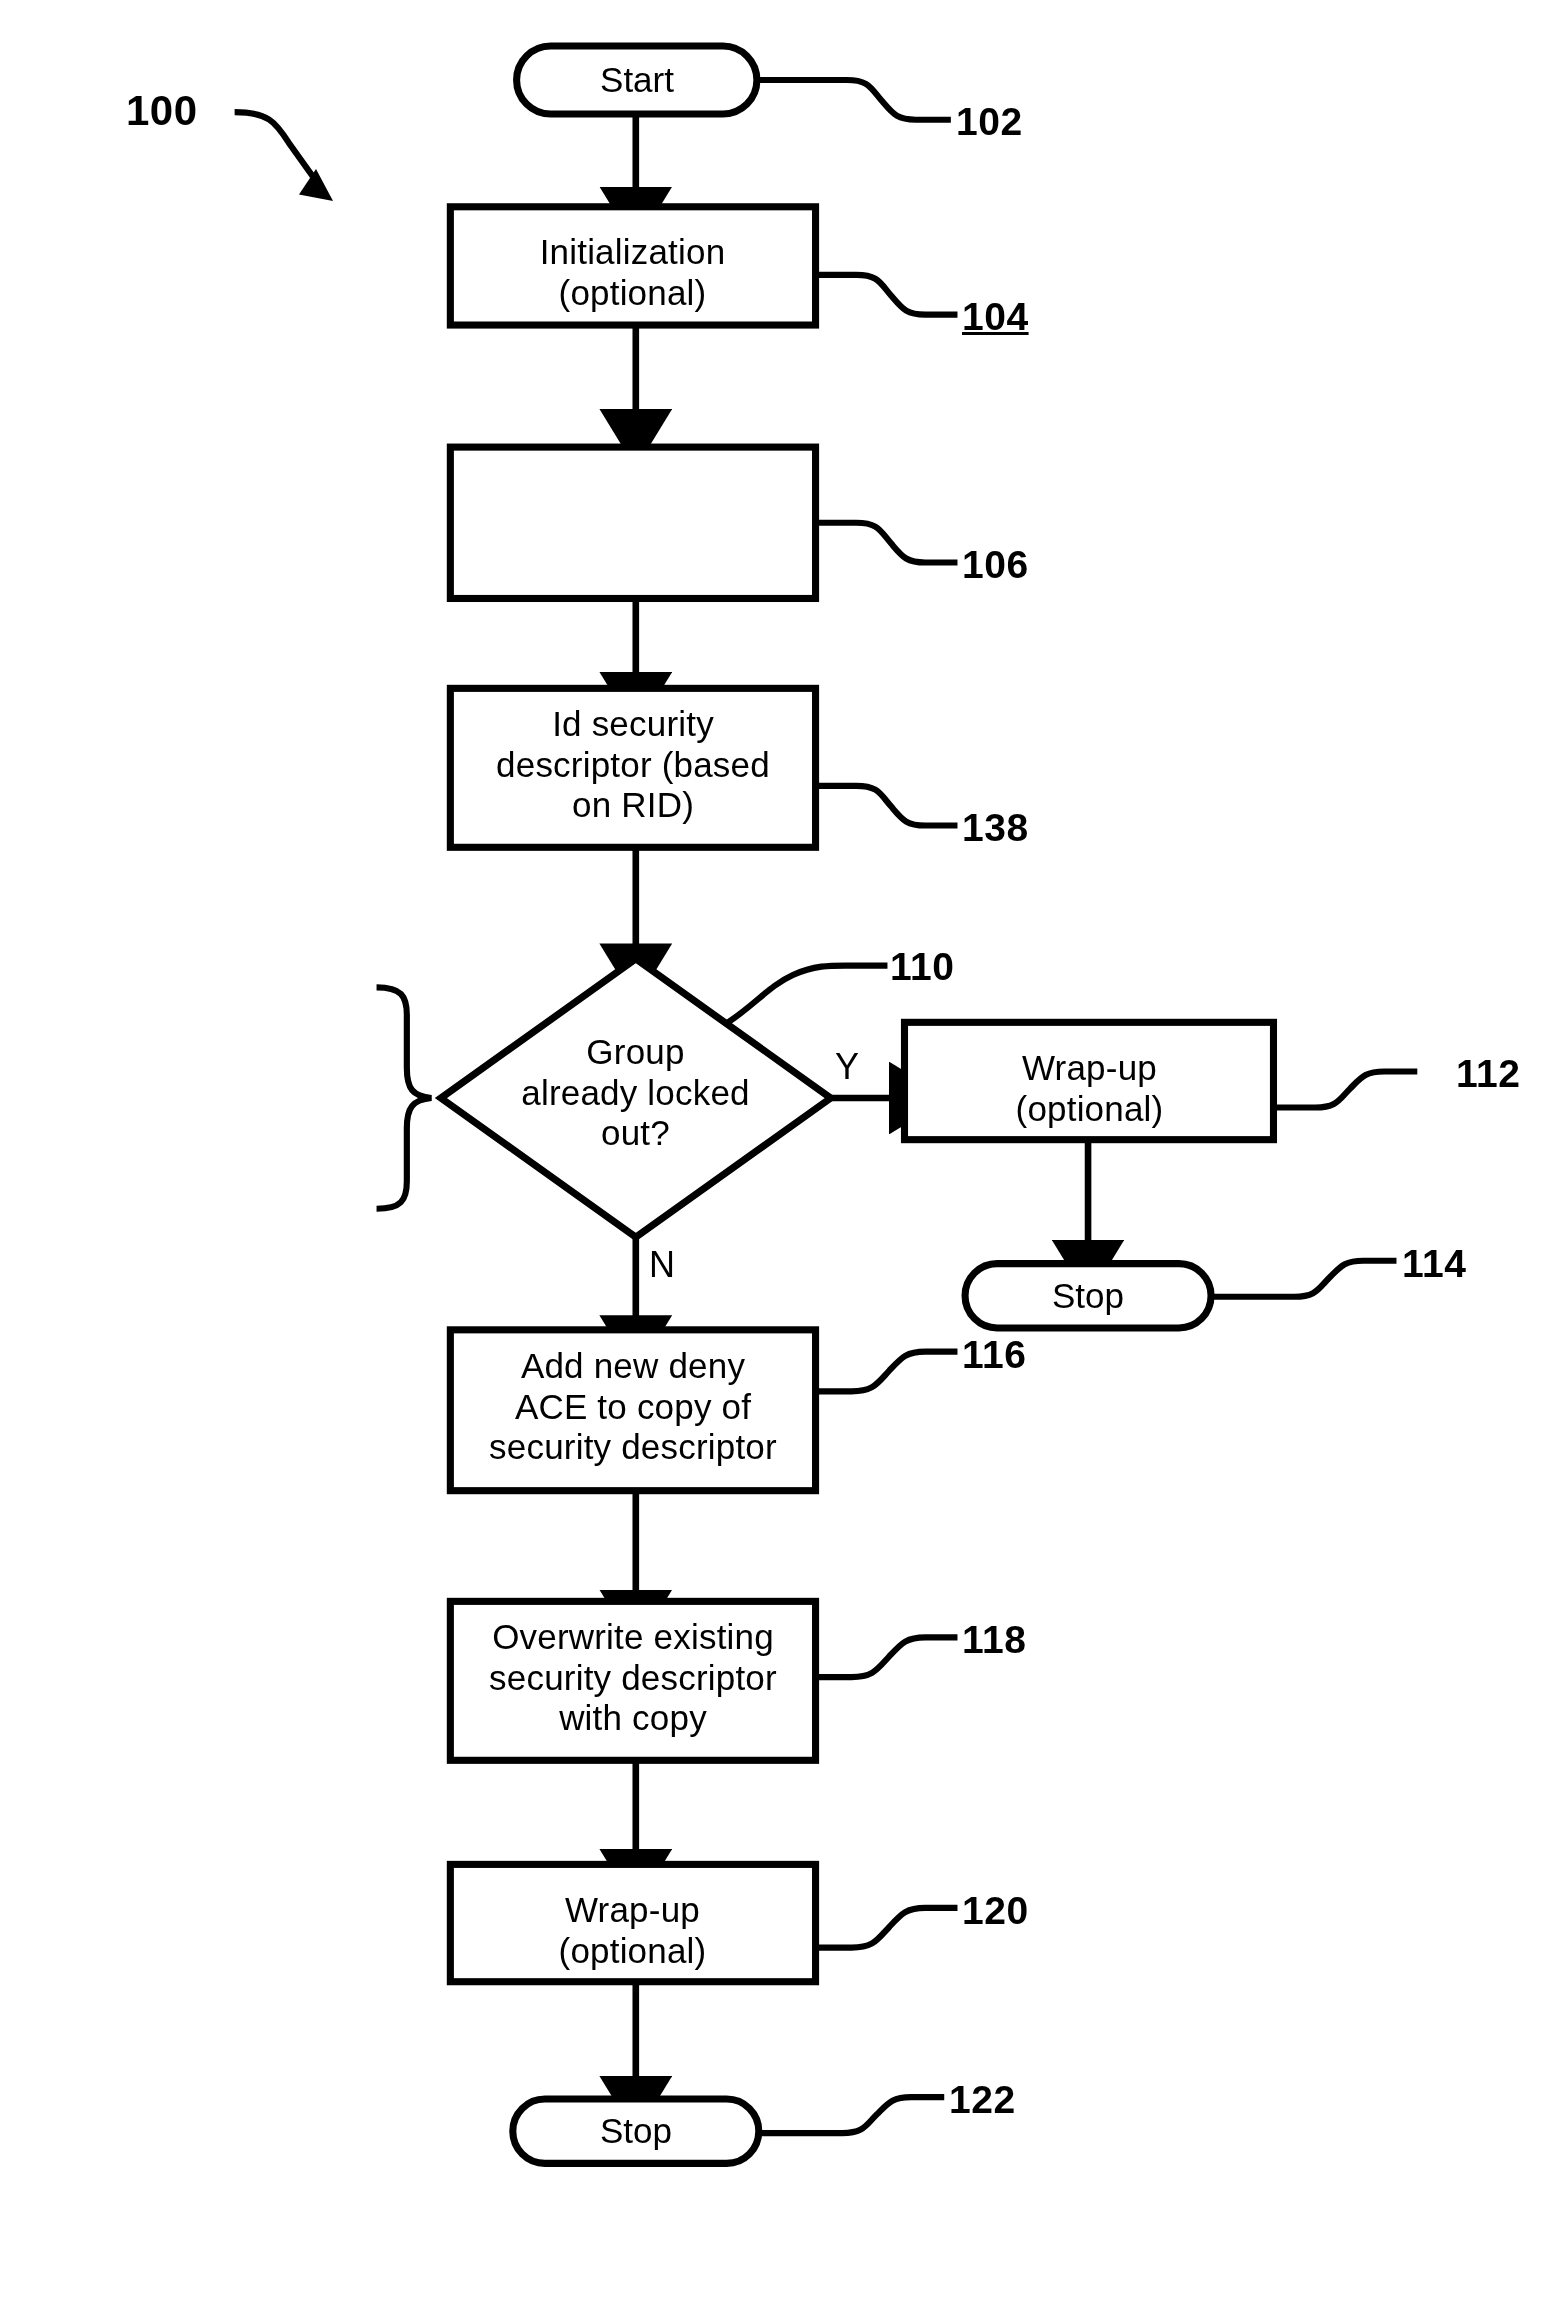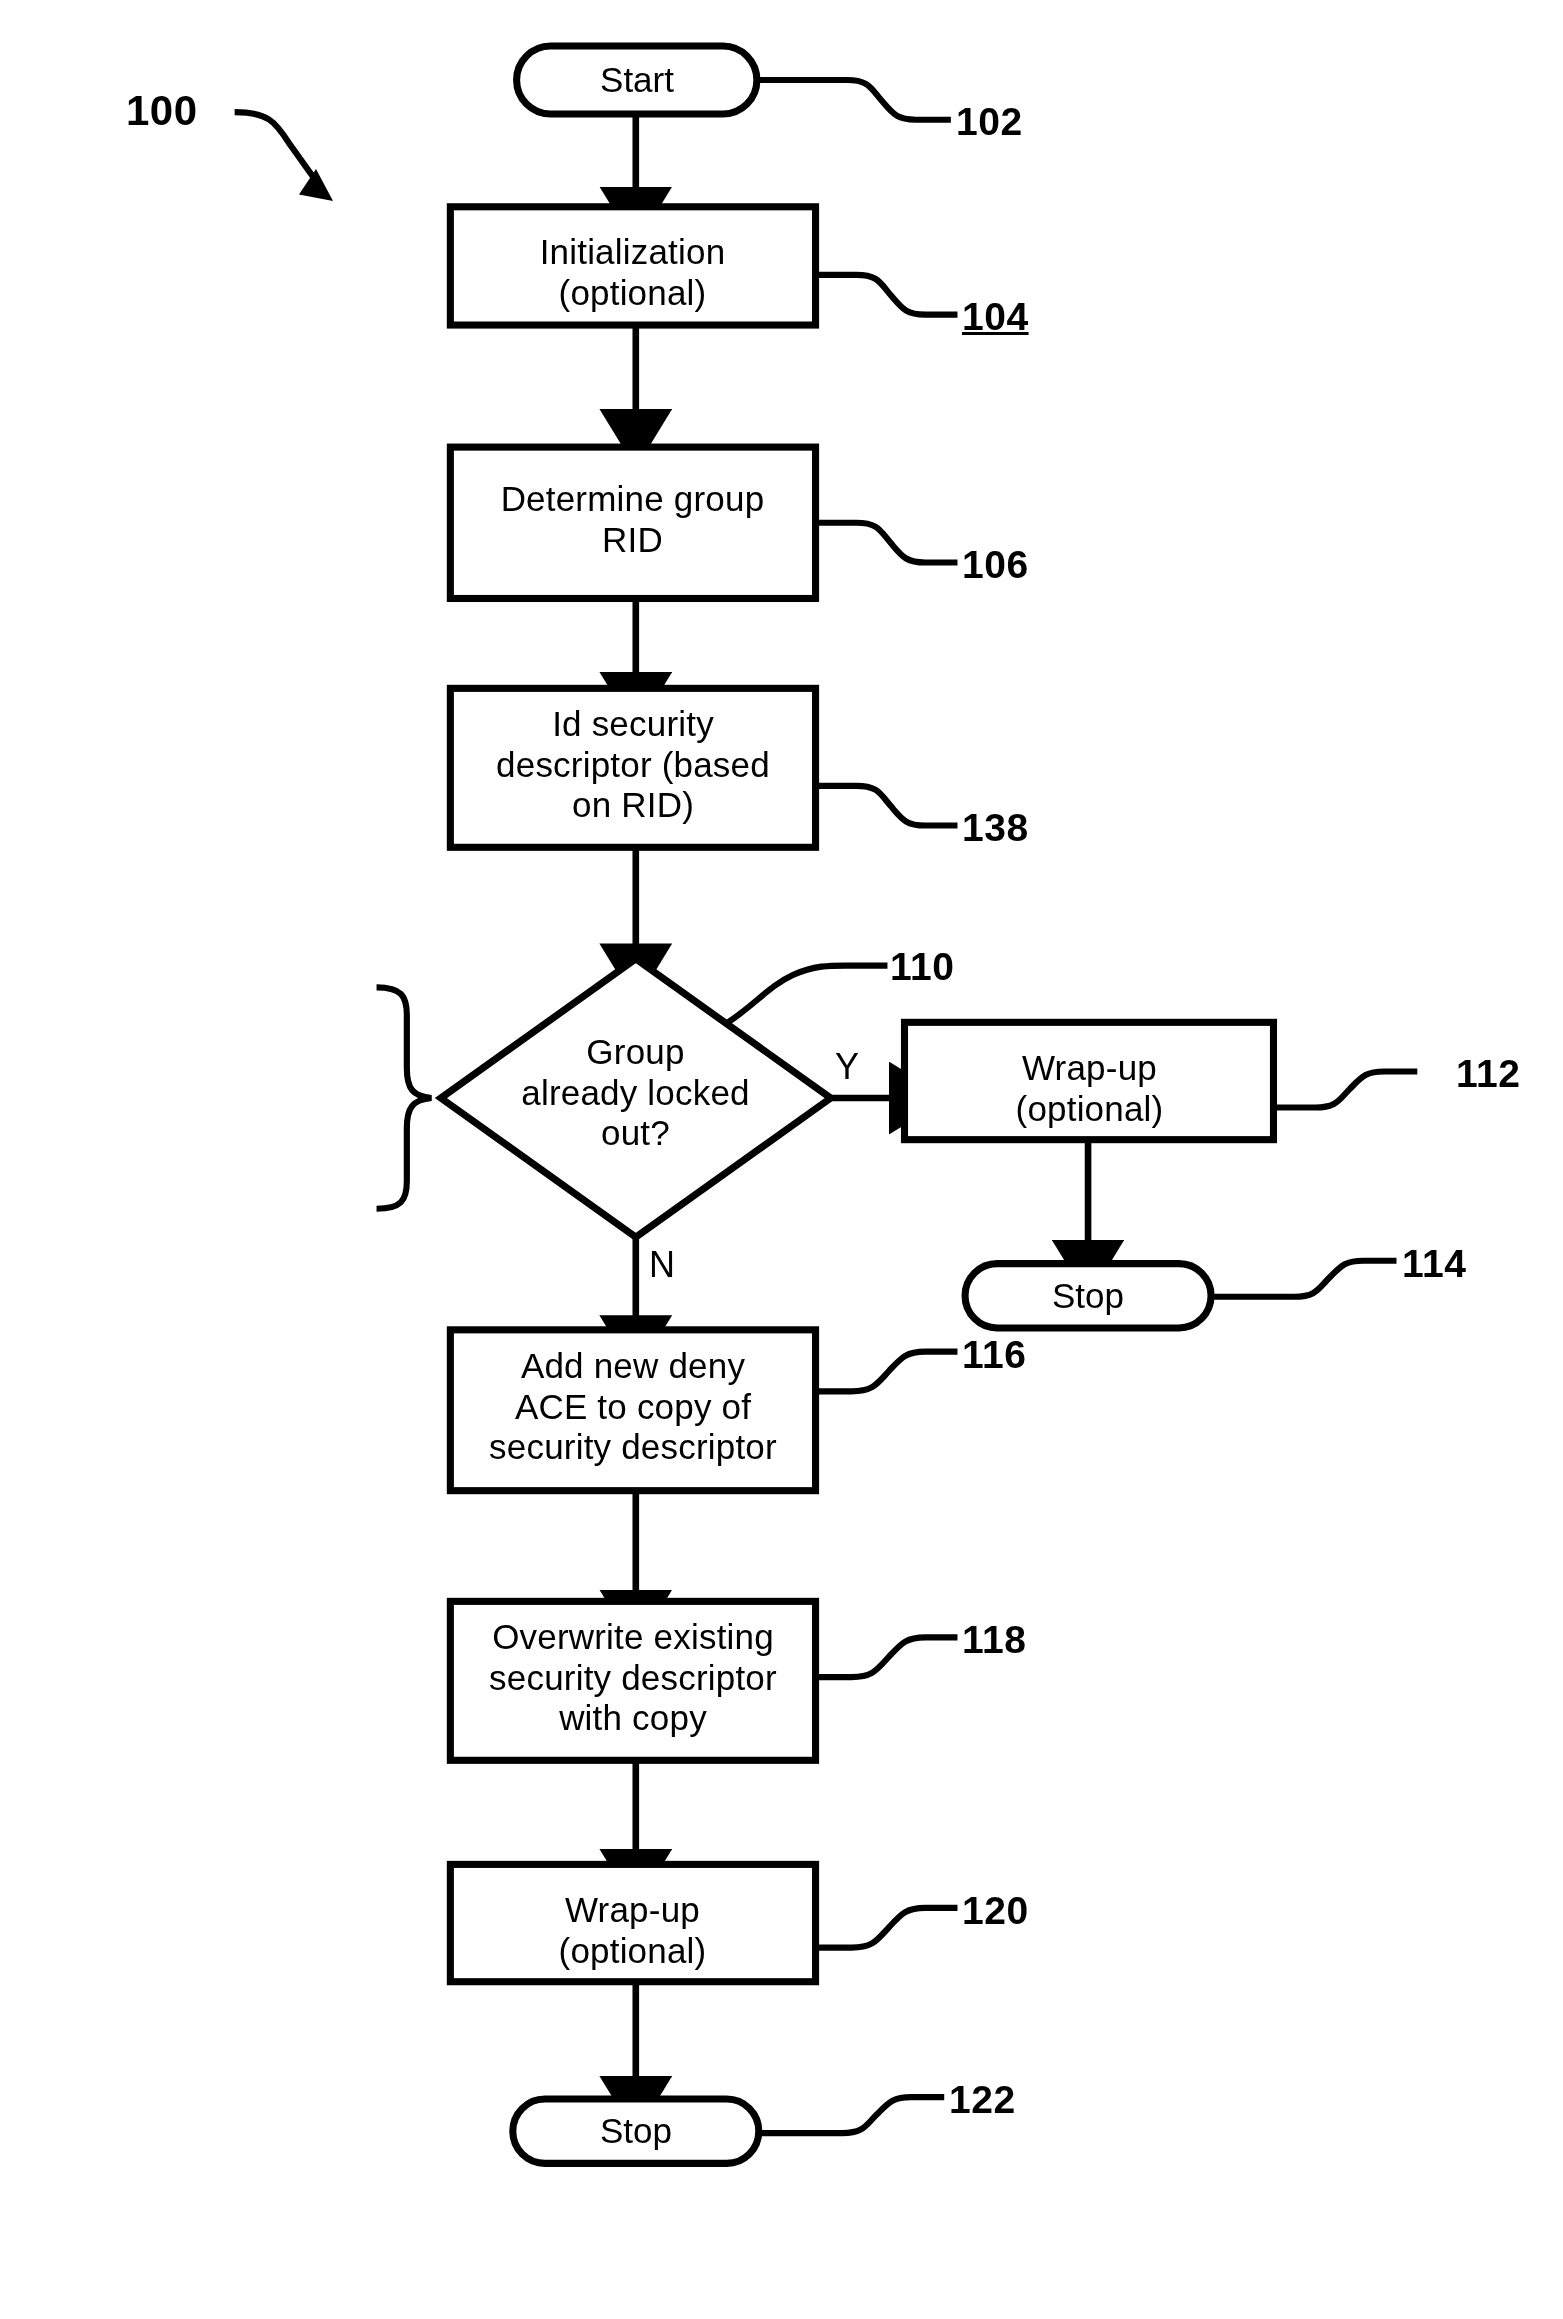--- a/index.html
+++ b/index.html
@@ -150,22 +150,20 @@
 
   <div class="lbl fig-num" style="left:106px; top:87px; width:132px;margin-left:20px;">100</div>
 
   <div class="lbl term-text" style="left:517px; top:60px; width:240px;">Start</div>
   <div class="lbl ref-num" style="left:956px; top:99px; width:114px;">102</div>
 
   <div class="lbl node-text" style="left:450px; top:232px; width:365px;">Initialization
 (optional)</div>
   <div class="lbl ref-num" style="left:962px; top:294px; width:114px;text-decoration:underline;">104</div>
 
-  <div class="lbl node-text" style="left:450px; top:479px; width:365px;">Determine group
-RID</div>
   <div class="lbl ref-num" style="left:962px; top:542px; width:114px;">106</div>
 
   <div class="lbl node-text" style="left:443px; top:704px; width:380px;">Id security
 descriptor (based
 on RID)</div>
   <div class="lbl ref-num" style="left:962px; top:805px; width:114px;">138</div>
 
   <div class="lbl node-text" style="left:437px; top:1032px; width:397px;">Group
 already locked
 out?</div>

